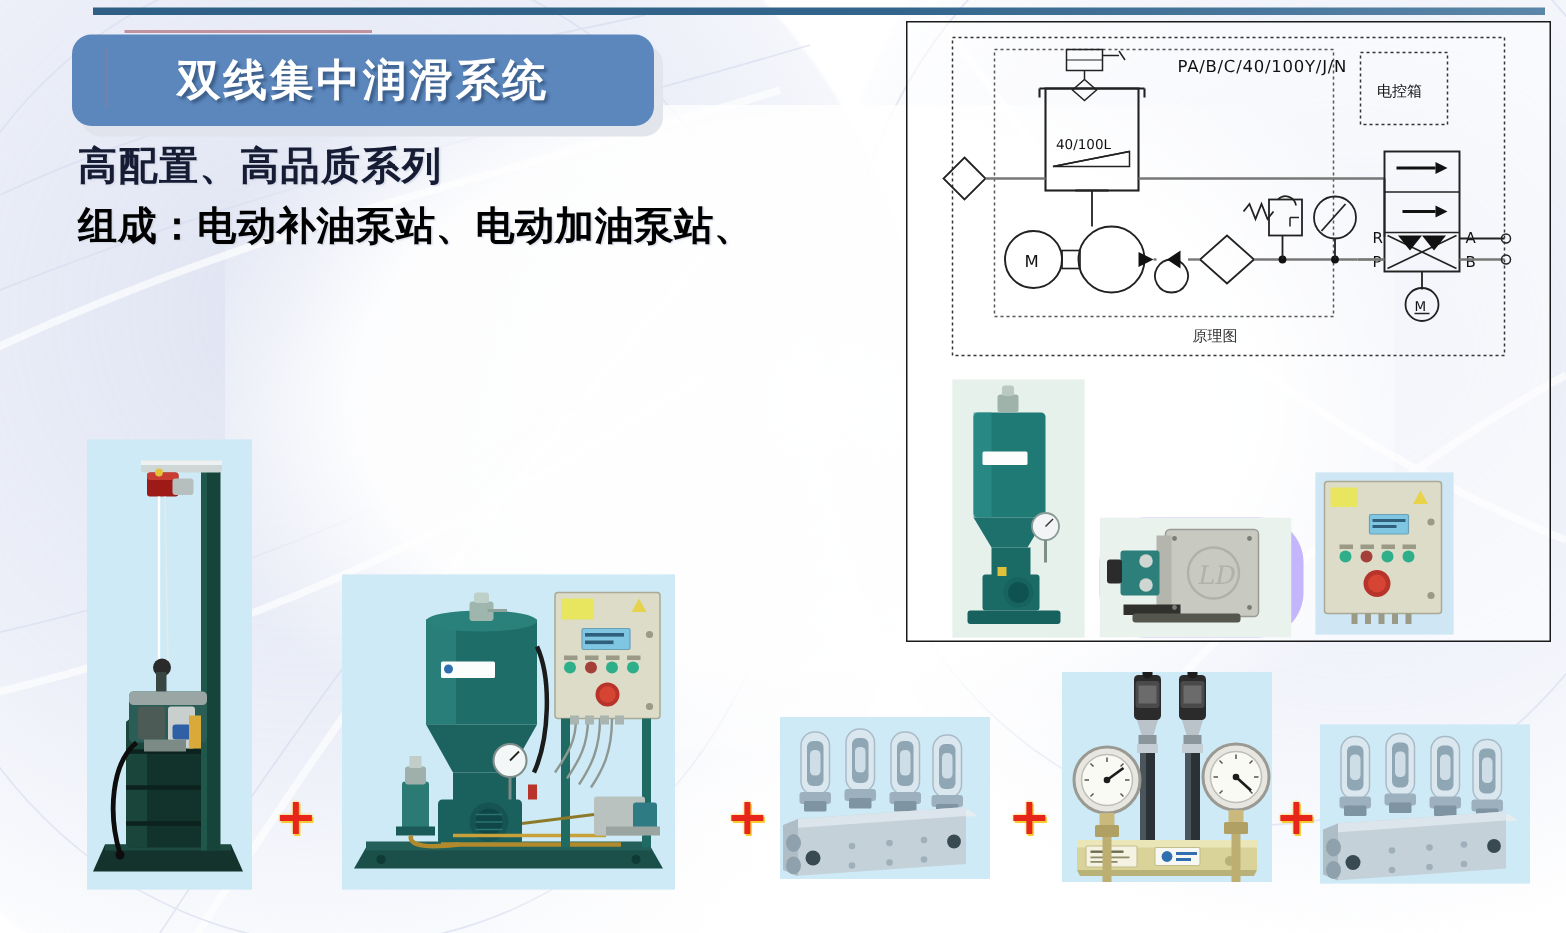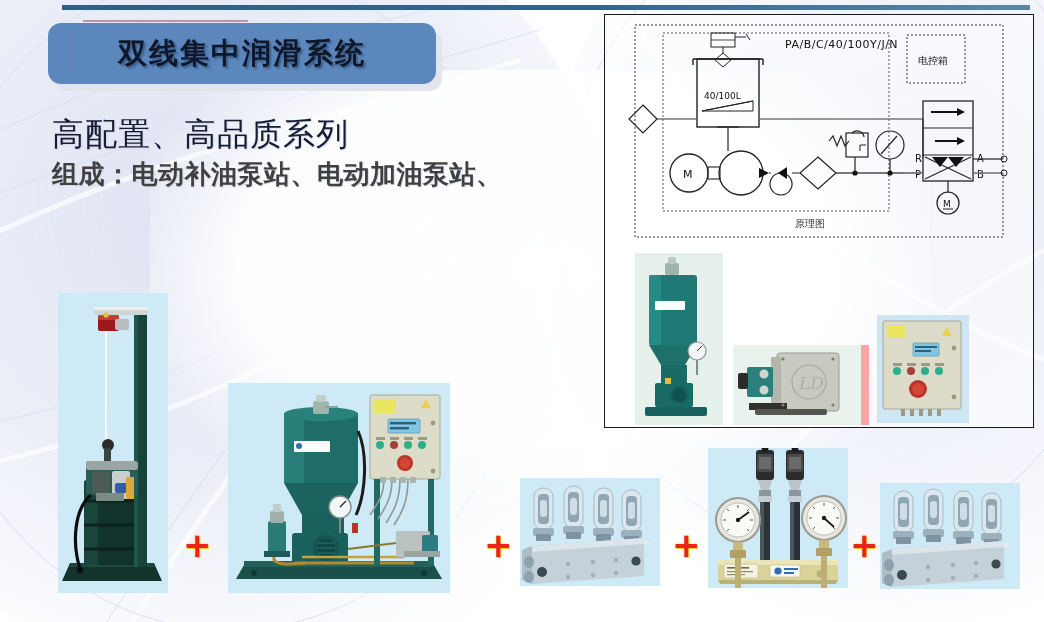--- a/index.html
+++ b/index.html
@@ -46,54 +46,53 @@
     box-shadow:6px 7px 0 rgba(225,228,236,.95);
     display:flex;align-items:center;justify-content:center;
   }
   .title-banner .tick{
     position:absolute;left:22px;top:9px;width:2px;height:40px;background:rgba(150,120,150,.45);
   }
   .title-banner .redline{
     position:absolute;left:35px;top:-3px;width:165px;height:2px;background:rgba(150,60,70,.5);
   }
   .title-text{
-    color:#0f172a;font-size:29px;font-weight:bold;letter-spacing:2px;
+    color:#ffffff;font-size:29px;font-weight:bold;letter-spacing:2px;
     text-shadow:2px 2px 2px rgba(35,60,95,.55);
     font-family:Liberation Serif, serif;
   }
 
   
   .copy{position:absolute;left:52px;top:92px;width:560px;}
   .copy .line{
-    color:#151c33;font-size:32px;font-weight:normal;line-height:39px;
+    color:#151c33;font-size:26px;font-weight:bold;line-height:39px;
     font-family:"DejaVu Serif", serif;letter-spacing:1px;
     text-shadow:1px 1px 1px rgba(210,215,230,.9);
-    margin-top:23px;
   }
   .copy .para{
-    color:#404040;font-size:26px;font-weight:bold;line-height:40px;
+    color:#000000;font-size:26px;font-weight:bold;line-height:40px;
     font-family:"DejaVu Serif", serif;letter-spacing:.5px;
     text-shadow:1px 1px 1px rgba(210,215,230,.9);
   }
 
   
   .panel{
     position:absolute;left:604px;top:14px;width:428px;height:412px;
     border:1px solid #1a1a1a;background:rgba(255,255,255,.55);
   }
   .panel-inner{position:absolute;left:0;top:0;right:0;bottom:0;}
   .panel svg{display:block;}
 
   
   .ph{position:absolute;background-repeat:no-repeat;}
   .ph-pump{
     left:30px;top:238px;width:88px;height:172px;
     background:linear-gradient(180deg,#e7f1ec 0%,#e7f1ec 100%);
   }
-  .ph-valve{left:128px;top:330px;width:136px;height:80px;background:#fca5a5;}
+  .ph-valve{left:128px;top:330px;width:136px;height:80px;background:#c4b5fd;border-radius:30px;}
   .ph-cab{left:272px;top:300px;width:92px;height:108px;background:#cfe6f4;}
 
   
   .prod{position:absolute;background:#cdeaf6;}
   .plus{
     position:absolute;color:#e8251a;font-size:34px;font-weight:bold;
     font-family:"DejaVu Sans", sans-serif;line-height:1;
     text-shadow:0 0 2px #f5c518, 1px 1px 0 rgba(245,197,24,.85);
   }
 </style>

